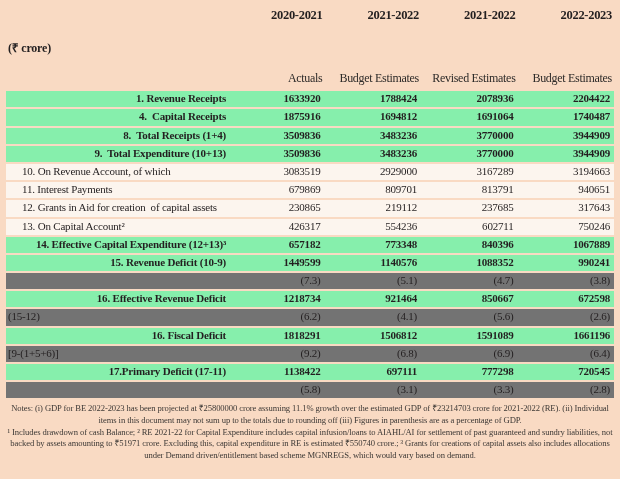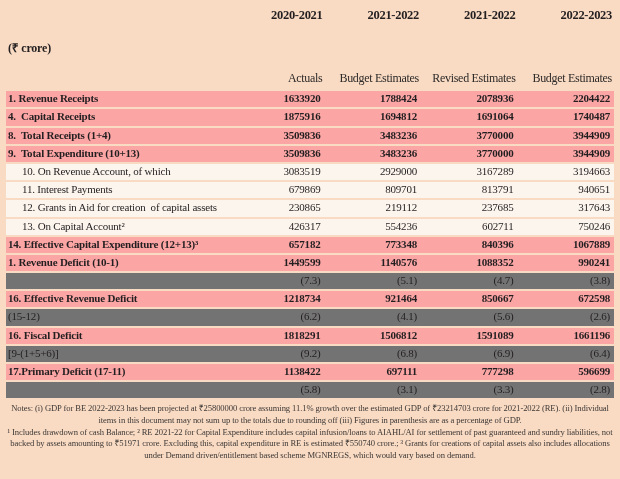--- a/index.html
+++ b/index.html
@@ -42,21 +42,21 @@
     font-size:11px;
     letter-spacing:-0.2px;
     padding:1px 2px 2px 2px;
     height:13px;
     line-height:1.2;
     white-space:nowrap;
     overflow:hidden;
   }
   tbody td.label{text-align:left;padding-left:2px;}
   tbody td.val{text-align:right;padding-right:4px;}
-  tr.major td{background:#fca5a5;font-weight:bold;}
+  tr.major td{background:#86efac;font-weight:bold;text-align:right;}
   tr.sub td, tr.pct td{background:#fcf5ee;font-weight:normal;}
   tr.sub td.label{padding-left:16px;}
   tr.pct td{background:#737373;}
   .notes-block{
     margin-top:3px;
     width:608px;
     font-size:8.6px;
     line-height:1.32;
     letter-spacing:-0.1px;
     color:#3c3835;
@@ -147,21 +147,21 @@
           <td class="val">750246</td>
         </tr>
         <tr class="major">
           <td class="label">14. Effective Capital Expenditure (12+13)³</td>
           <td class="val">657182</td>
           <td class="val">773348</td>
           <td class="val">840396</td>
           <td class="val">1067889</td>
         </tr>
         <tr class="major">
-          <td class="label">1. Revenue Deficit (10-1)</td>
+          <td class="label">15. Revenue Deficit (10-9)</td>
           <td class="val">1449599</td>
           <td class="val">1140576</td>
           <td class="val">1088352</td>
           <td class="val">990241</td>
         </tr>
         <tr class="pct">
           <td class="label"></td>
           <td class="val">(7.3)</td>
           <td class="val">(5.1)</td>
           <td class="val">(4.7)</td>
@@ -193,21 +193,21 @@
           <td class="val">(9.2)</td>
           <td class="val">(6.8)</td>
           <td class="val">(6.9)</td>
           <td class="val">(6.4)</td>
         </tr>
         <tr class="major">
           <td class="label">17.Primary Deficit (17-11)</td>
           <td class="val">1138422</td>
           <td class="val">697111</td>
           <td class="val">777298</td>
-          <td class="val">596699</td>
+          <td class="val">720545</td>
         </tr>
         <tr class="pct">
           <td class="label"></td>
           <td class="val">(5.8)</td>
           <td class="val">(3.1)</td>
           <td class="val">(3.3)</td>
           <td class="val">(2.8)</td>
         </tr>
       </tbody>
   </table>

